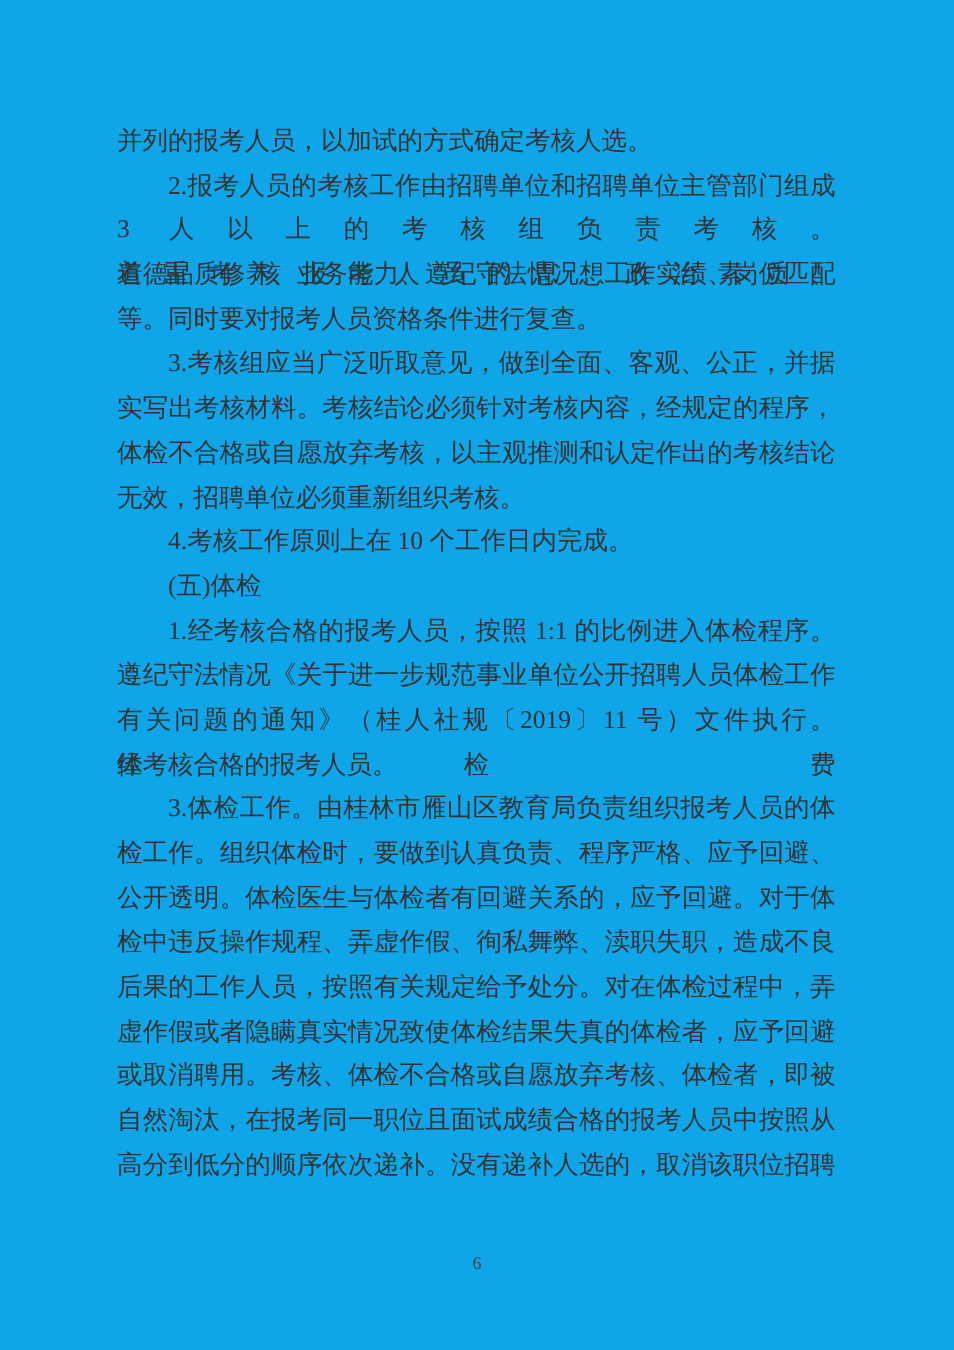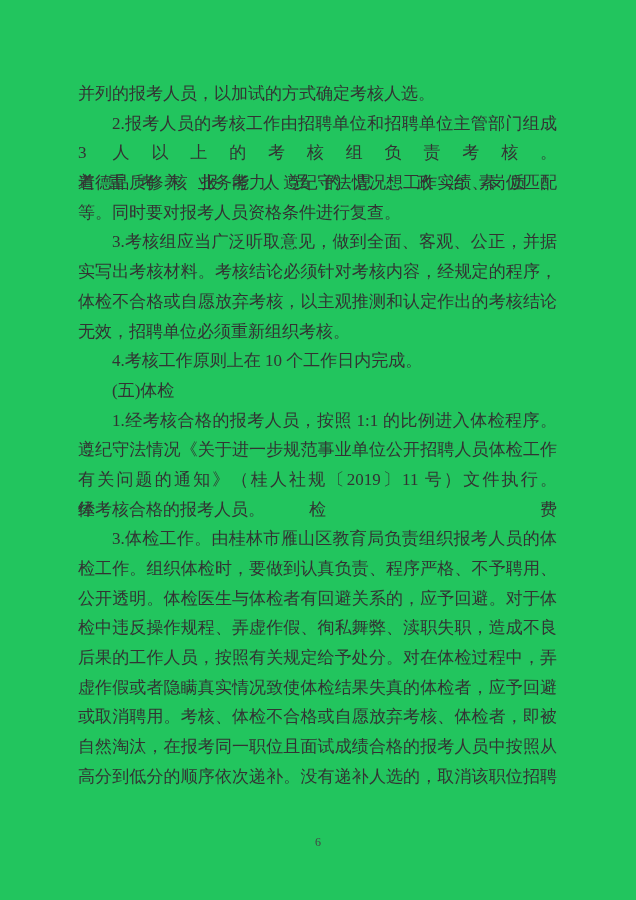--- a/index.html
+++ b/index.html
@@ -9,21 +9,21 @@
   }
   body {
     width: 636px;
     height: 900px;
     position: relative;
     font-family: "Liberation Serif", "DejaVu Serif", serif;
   }
   .page {
     position: absolute;
     inset: 0;
-    background: #22c55e;
+    background: #0ea5e9;
     color: #333333;
     overflow: hidden;
     font-family: Liberation Serif, serif;
   }
   .text-block {
     position: absolute;
     left: 78px;
     top: 79px;
     width: 479px;
     font-size: 17px;
@@ -69,21 +69,21 @@
     <div class="ln full">实写出考核材料。考核结论必须针对考核内容，经规定的程序，</div>
     <div class="ln full">体检不合格或自愿放弃考核，以主观推测和认定作出的考核结论</div>
     <div class="ln">无效，招聘单位必须重新组织考核。</div>
     <div class="ln ind">4.考核工作原则上在 10 个工作日内完成。</div>
     <div class="ln ind">(五)体检</div>
     <div class="ln ind full">1.经考核合格的报考人员，按照 1:1 的比例进入体检程序。</div>
     <div class="ln full">遵纪守法情况《关于进一步规范事业单位公开招聘人员体检工作</div>
     <div class="ln full">有关问题的通知》（桂人社规〔2019〕11 号）文件执行。体检费</div>
     <div class="ln">经考核合格的报考人员。</div>
     <div class="ln ind full">3.体检工作。由桂林市雁山区教育局负责组织报考人员的体</div>
-    <div class="ln full">检工作。组织体检时，要做到认真负责、程序严格、不予聘用、</div>
+    <div class="ln full">检工作。组织体检时，要做到认真负责、程序严格、应予回避、</div>
     <div class="ln full">公开透明。体检医生与体检者有回避关系的，应予回避。对于体</div>
     <div class="ln full">检中违反操作规程、弄虚作假、徇私舞弊、渎职失职，造成不良</div>
     <div class="ln full">后果的工作人员，按照有关规定给予处分。对在体检过程中，弄</div>
     <div class="ln full">虚作假或者隐瞒真实情况致使体检结果失真的体检者，应予回避</div>
     <div class="ln full">或取消聘用。考核、体检不合格或自愿放弃考核、体检者，即被</div>
     <div class="ln full">自然淘汰，在报考同一职位且面试成绩合格的报考人员中按照从</div>
     <div class="ln full">高分到低分的顺序依次递补。没有递补人选的，取消该职位招聘</div>
   </div>
   <div class="page-number">6</div>
 </div>

